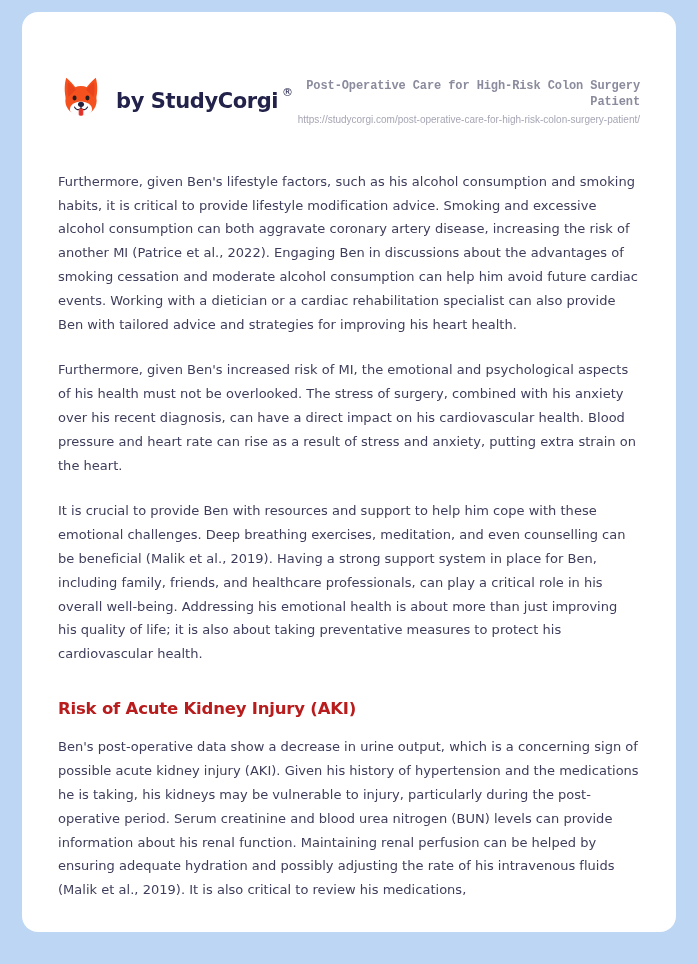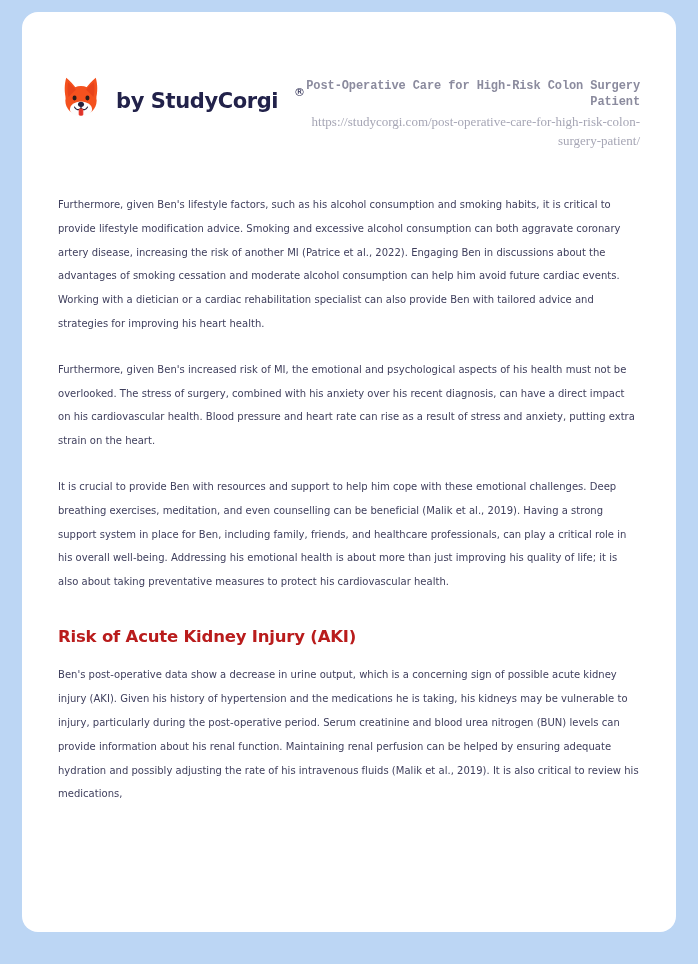--- a/index.html
+++ b/index.html
@@ -53,21 +53,20 @@
     display: flex;
     align-items: flex-start;
     font-family: "DejaVu Sans", sans-serif;
     font-weight: bold;
     font-size: 21px;
     letter-spacing: -0.4px;
     color: #22224a;
     white-space: nowrap;
     line-height: 1;
     padding-top: 9px;
-    gap: 12px;
   }
 
   .brand-reg {
     font-size: 11px;
     line-height: 1;
     margin-left: 4px;
     position: relative;
     top: -4px;
     font-weight: normal;
     color: #22224a;
@@ -83,38 +82,38 @@
     font-family: Liberation Mono, monospace;
     font-weight: bold;
     font-size: 12px;
     line-height: 1.35;
     color: #8b8b9e;
     letter-spacing: -0.1px;
     margin: 0 0 3px 0;
   }
 
   .doc-url {
-    font-family: Liberation Serif, serif;
-    font-size: 13px;
+    font-family: Liberation Sans, sans-serif;
+    font-size: 10px;
     line-height: 1.45;
     color: #a6a6b5;
     margin: 0;
     word-break: break-word;
   }
 
   
   .doc-body {
     padding: 0 36px;
     box-sizing: border-box;
     margin-top: 42px;
   }
 
   .para {
     font-family: "DejaVu Sans", sans-serif;
-    font-size: 10px;
+    font-size: 13px;
     line-height: 23.8px;
     color: #3e3e5c;
     margin: 0 0 22px 0;
     text-align: left;
     letter-spacing: 0.02px;
   }
 
   .section-heading {
     font-family: "DejaVu Sans", sans-serif;
     font-weight: bold;

